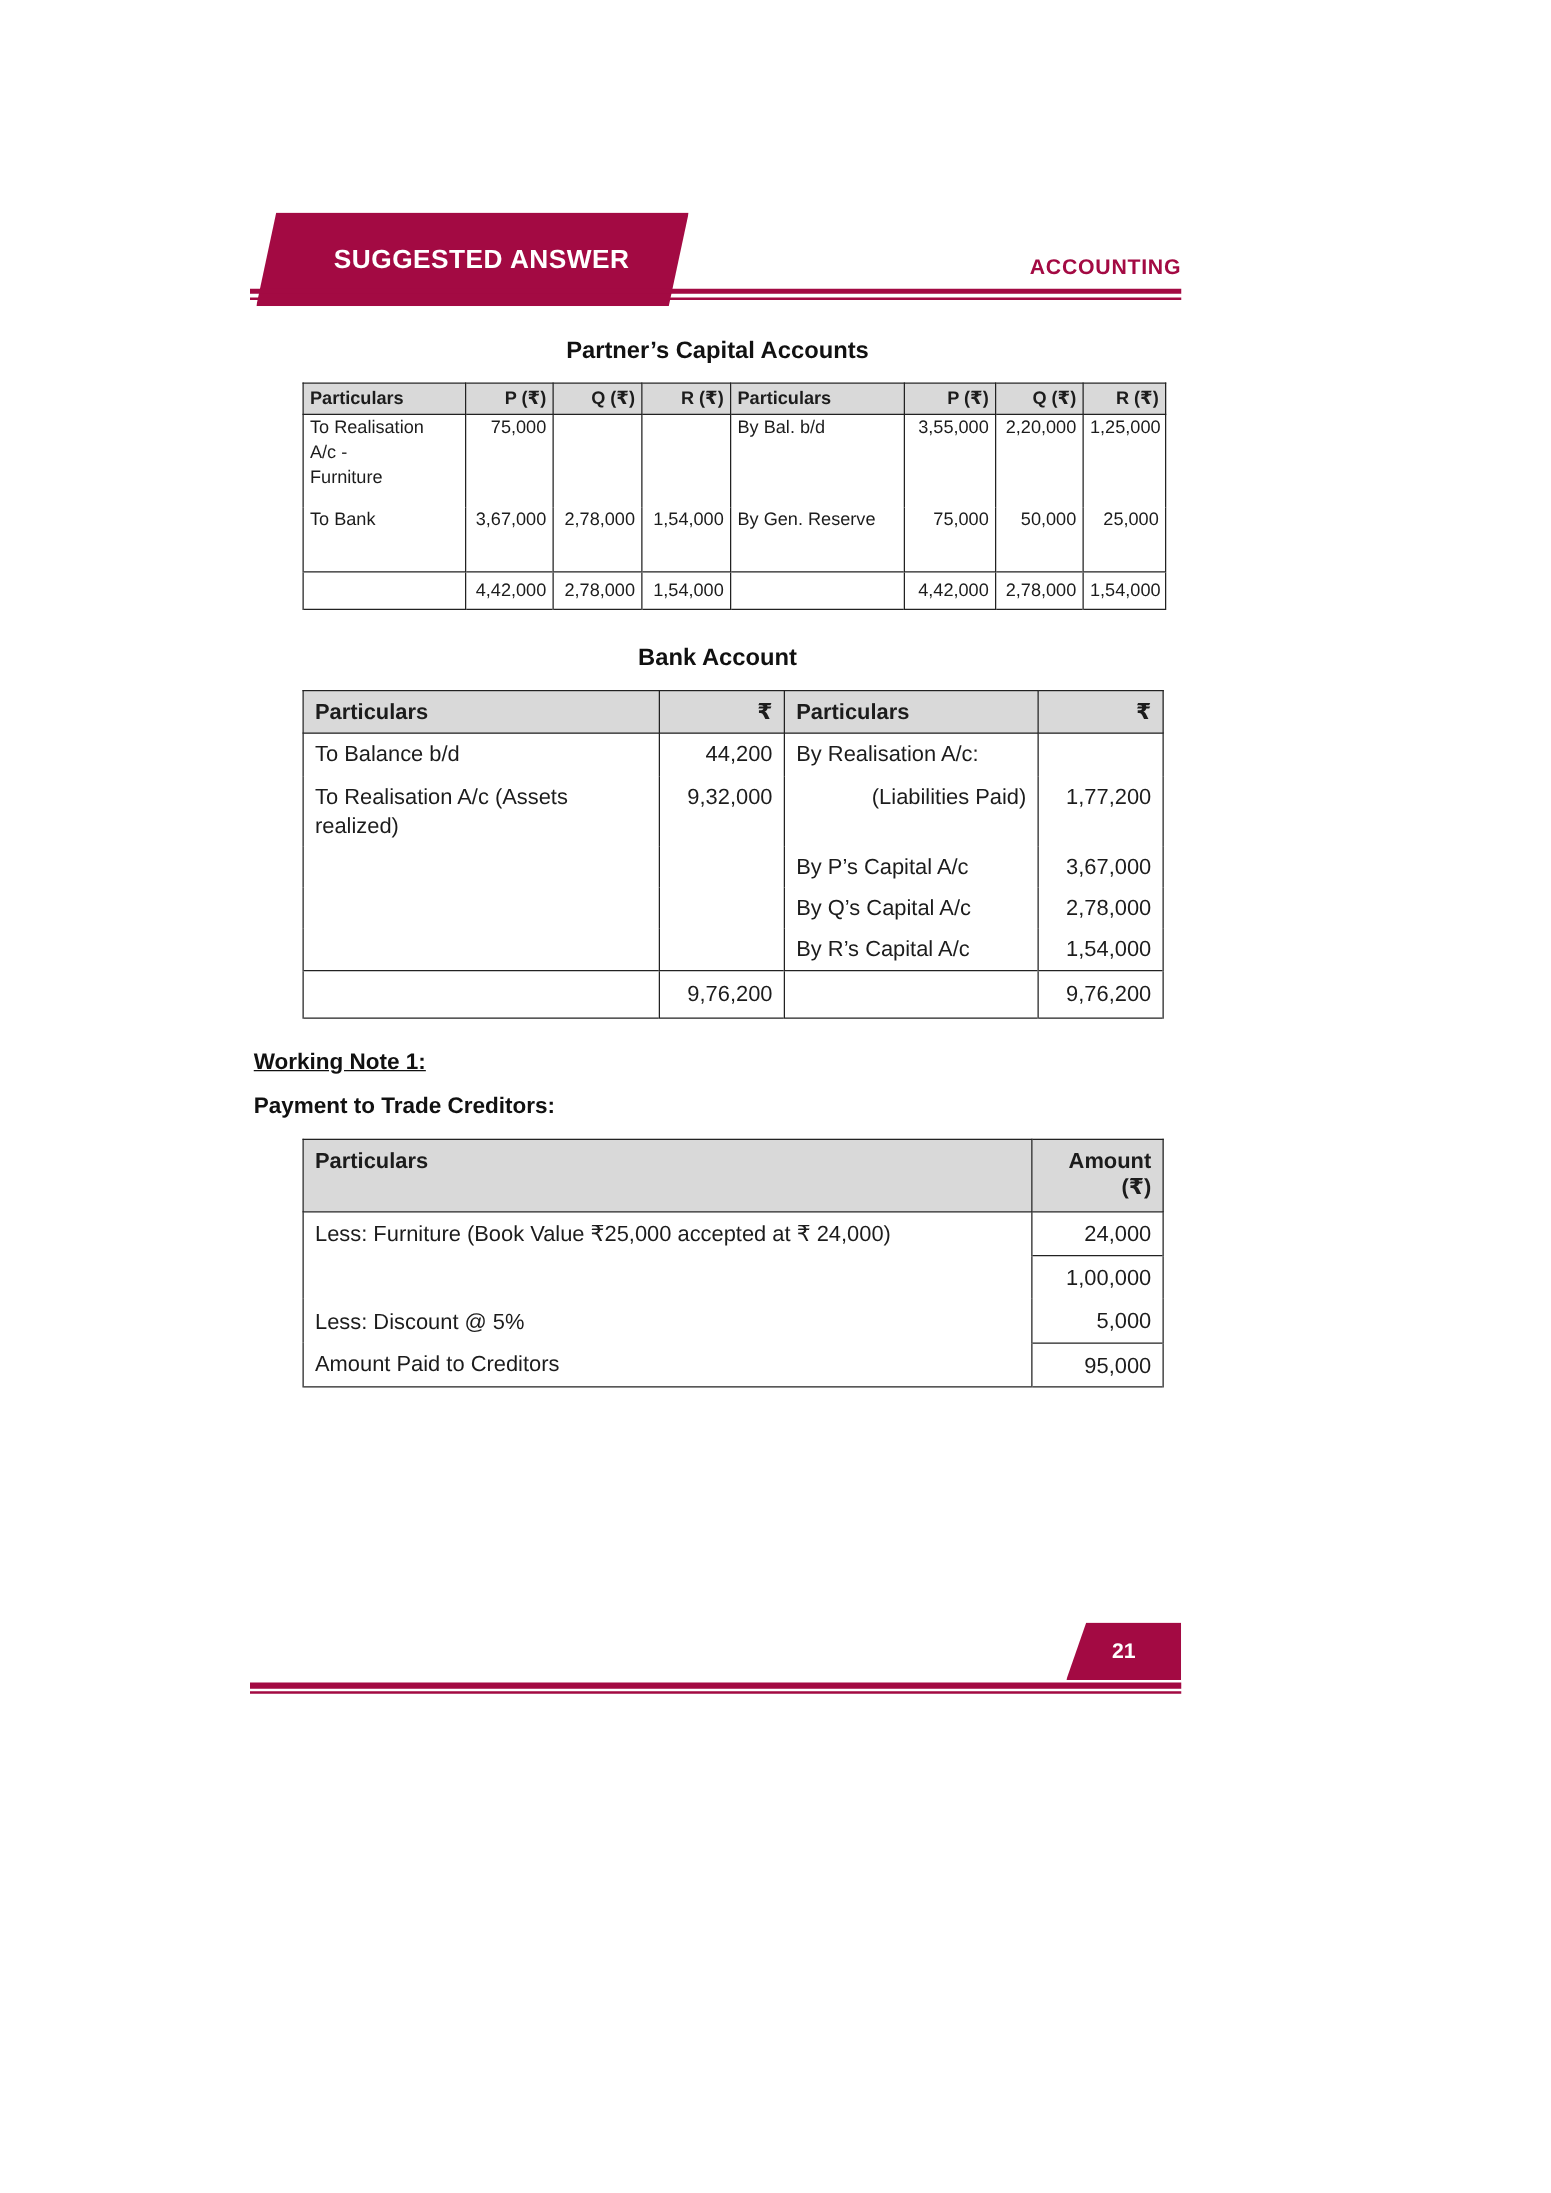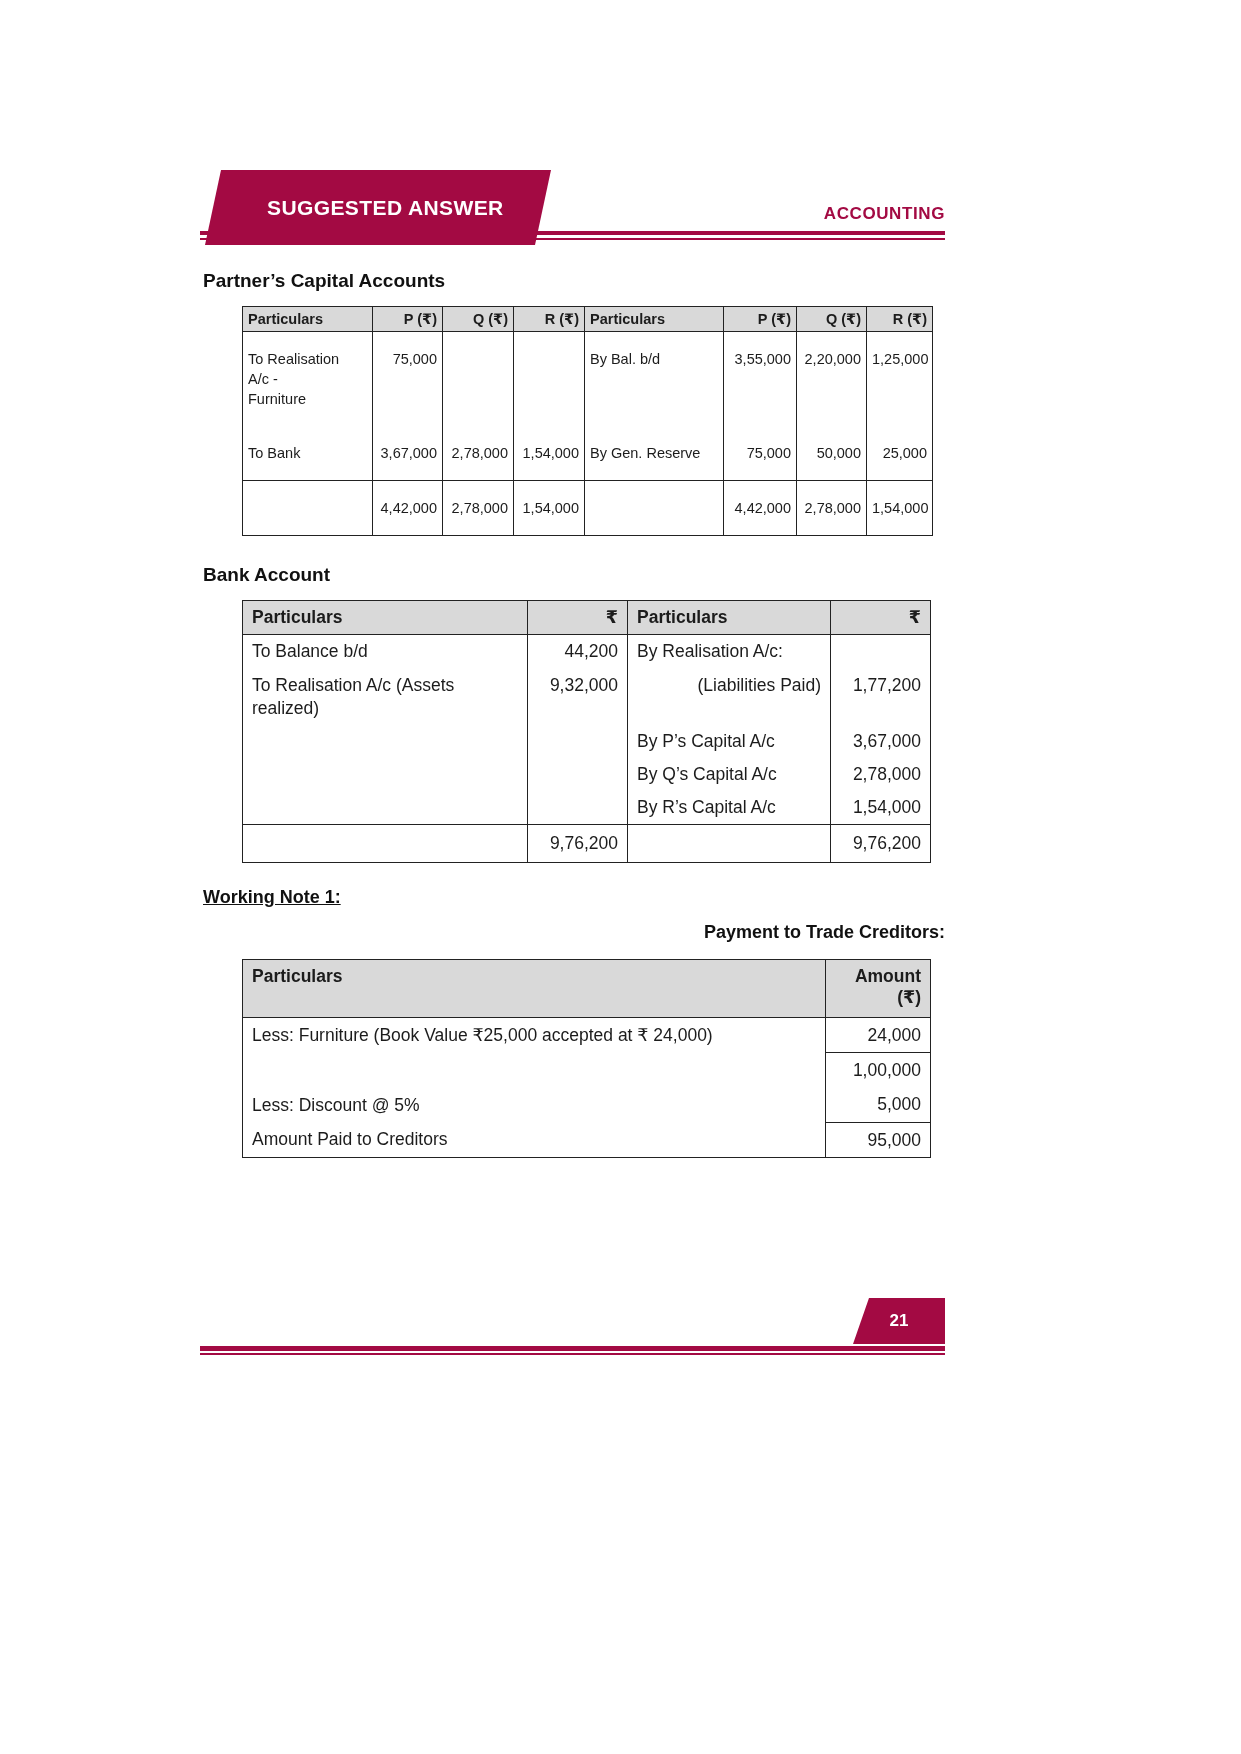--- a/index.html
+++ b/index.html
@@ -20,42 +20,42 @@
     display:flex; align-items:center; padding-left:62px;
   }
   .banner span { color:#ffffff; font-weight:bold; font-size:21px; letter-spacing:0.4px; }
   .subject {
     position:absolute; right:0; top:204px; color:var(--accent);
     font-weight:bold; font-size:17px; letter-spacing:0.6px;
   }
   .hrule1 { position:absolute; left:-3px; right:0; top:231px; height:4px; background:var(--accent); }
   .hrule2 { position:absolute; left:-3px; right:0; top:238px; height:2px; background:var(--accent); }
 
-  .tbl-title { margin:28px 0 14px 0; font-size:19px; font-weight:bold; color:#111; }
+  .tbl-title { margin:28px 0 14px 0; text-align:center; font-size:19px; font-weight:bold; color:#111; }
 
   
   table.t { border-collapse:collapse; table-layout:fixed; margin-left:39px; border:1.6px solid var(--grid); }
   .al { text-align:left; } .ar { text-align:right; } .pre { white-space:pre-line; }
 
   .t1 { width:690px; font-size:14.5px; }
   .t1 th { border:1.5px solid var(--grid); background:var(--thbg); padding:4px 5px; font-size:14.5px; }
-  .t1 td { border-left:1.5px solid var(--grid); border-right:1.5px solid var(--grid); padding:17px 5px; vertical-align:top; line-height:1.38; }
+  .t1 td { border-left:1.5px solid var(--grid); border-right:1.5px solid var(--grid); padding:0 5px; vertical-align:top; line-height:1.38; }
   .t1 td.tl { border-top:1.5px solid var(--grid); }
   .t1 tr.total td { border-top:1.5px solid var(--grid); vertical-align:middle; }
   .t1 tr.r0 { height:74px; } .t1 tr.r1 { height:52px; } .t1 tr.r2 { height:62px; } .t1 tr.total { height:30px; }
 
   .t2 { width:688px; font-size:17.5px; }
   .t2 th { border:1.6px solid var(--grid); background:var(--thbg); padding:6px 9px; font-size:17.5px; }
   .t2 td { border-left:1.6px solid var(--grid); border-right:1.6px solid var(--grid); padding:5px 9px; vertical-align:top; line-height:1.32; }
   .t2 tr.total td { border-top:1.6px solid var(--grid); vertical-align:middle; }
   .t2 tr.b0 { height:34px; } .t2 tr.b1 { height:56px;margin-left:12px; }
   .t2 tr.b2, .t2 tr.b3, .t2 tr.b4 { height:33px; } .t2 tr.total { height:38px; }
 
   .wn1 { margin:24px 0 0 0; font-size:18px; font-weight:bold; color:#111;text-decoration:underline; }
-  .wn2 { margin:14px 0 0 0; font-size:18px; font-weight:bold; color:#111;text-align:right; }
+  .wn2 { margin:14px 0 0 0; font-size:18px; font-weight:bold; color:#111; }
 
   .t3 { width:688px; font-size:17.5px; margin-top:16px; }
   .t3 th { border:1.6px solid var(--grid); background:var(--thbg); padding:6px 9px; font-size:17.5px; vertical-align:top; }
   .t3 td { border-left:1.6px solid var(--grid); border-right:1.6px solid var(--grid); padding:4px 9px; vertical-align:middle; line-height:1.3; }
   .t3 td.tl { border-top:1.6px solid var(--grid); }
   .t3 tbody tr { height:35px; } .t3 thead tr { height:58px; }
 
   
   .footer { position:absolute; left:203px; top:1298px; width:742px; }
   .page-badge {

